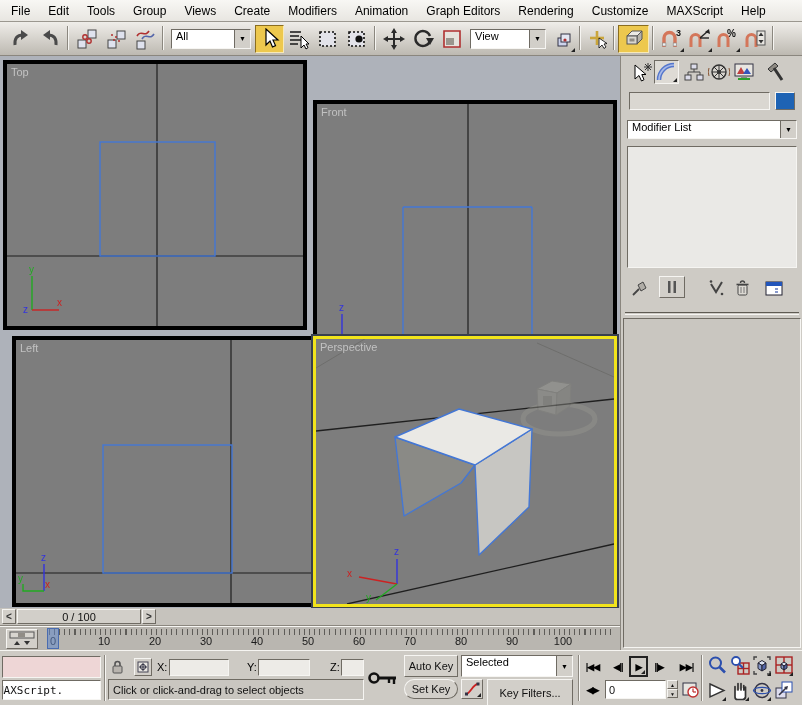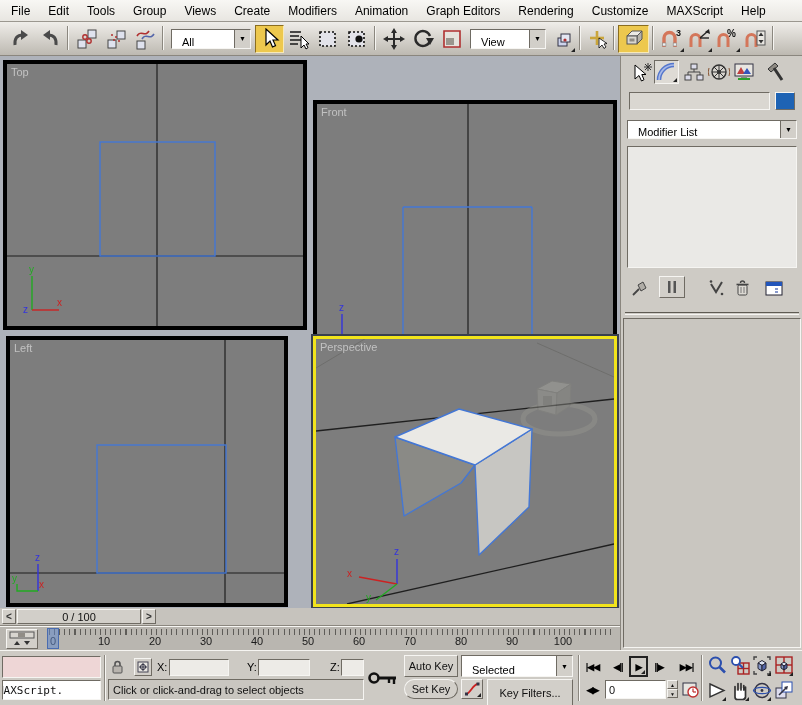--- a/index.html
+++ b/index.html
@@ -17,21 +17,21 @@
   .menu-item { padding:3px 9px; font-size:12px; color:#000; }
   
   #toolbar { left:0; top:22px; width:802px; height:34px;
              background:linear-gradient(#efede9,#bdb9b1); border-bottom:1px solid #8a867e;
              display:flex; align-items:center; padding-left:6px; }
   .tbtn { width:29px; height:28px; flex:none; display:flex; align-items:center; justify-content:center; }
   .tbtn.active { background:#edc84e; border:1px solid; border-color:#8a6d20 #f7e9b8 #f7e9b8 #8a6d20; }
   .sep { width:8px; height:26px; flex:none; display:flex; justify-content:center; }
   .sep i { width:2px; height:24px; border-left:1px solid #8b877f; border-right:1px solid #f6f5f2; }
   .dd { height:20px; background:#fff; border:1px solid; border-color:#6f6b63 #f6f5f2 #f6f5f2 #6f6b63;
-        display:flex; align-items:flex-end; flex:none;padding-left:6px; }
+        display:flex; align-items:flex-start; flex:none; }
   .dd .val { flex:1; padding:0 4px; font-size:11px; color:#000; white-space:nowrap; overflow:hidden; }
   .dd .arrow { width:16px; height:100%; background:#d2cfc9;
                border-left:1px solid #6f6b63; display:flex; align-items:center; justify-content:center;
                font-size:7px; color:#000; }
   
   #viewports { left:0; top:56px; width:620px; height:552px; background:#aeb2ba; }
   .vp { position:absolute; background:#7d7d7d; border:4px solid #000000; overflow:hidden; }
   .vp.active { border:3px solid #f2e41c; outline:2px solid #39404e; }
   .vp-label { position:absolute; left:4px; top:2px; color:#c2c2c2; font-size:11px; z-index:3; }
   .vp svg { position:absolute; left:0; top:0; }
@@ -291,21 +291,21 @@
       <g font-size="10" font-family="Liberation Sans, sans-serif">
         <line x1="25" y1="210" x2="25" y2="242" stroke="#3333DD" stroke-width="1.4"></line>
         <line x1="25" y1="242" x2="52" y2="242" stroke="#CC2222" stroke-width="1.4"></line>
         <text x="22" y="207" fill="#3333DD">z</text>
         <text x="27" y="252" fill="#22AA22">y</text>
         <text x="50" y="238" fill="#CC2222">x</text>
       </g>
     </svg>
   </div>
 
-  <div class="vp" style="left:6px; top:280px; width:282px; height:271px;">
+  <div class="vp" style="left:12px; top:280px; width:304px; height:271px;">
     <span class="vp-label">Left</span>
     <svg width="300" height="267" viewBox="0 0 300 267">
       <g stroke="#1f1f1f" stroke-width="1.2">
         <line x1="215" y1="0" x2="215" y2="267"></line>
           <line x1="0" y1="233" x2="300" y2="233"></line>
       </g>
       <rect x="87" y="105" width="129" height="128" fill="none" stroke="#4477D4" stroke-width="1.4"></rect>
       <g font-size="10" font-family="Liberation Sans, sans-serif">
         <line x1="28" y1="224" x2="28" y2="251" stroke="#3333DD" stroke-width="1.4"></line>
         <polyline points="28,251 7,251 7,244" fill="none" stroke="#22AA22" stroke-width="1.4"></polyline>

